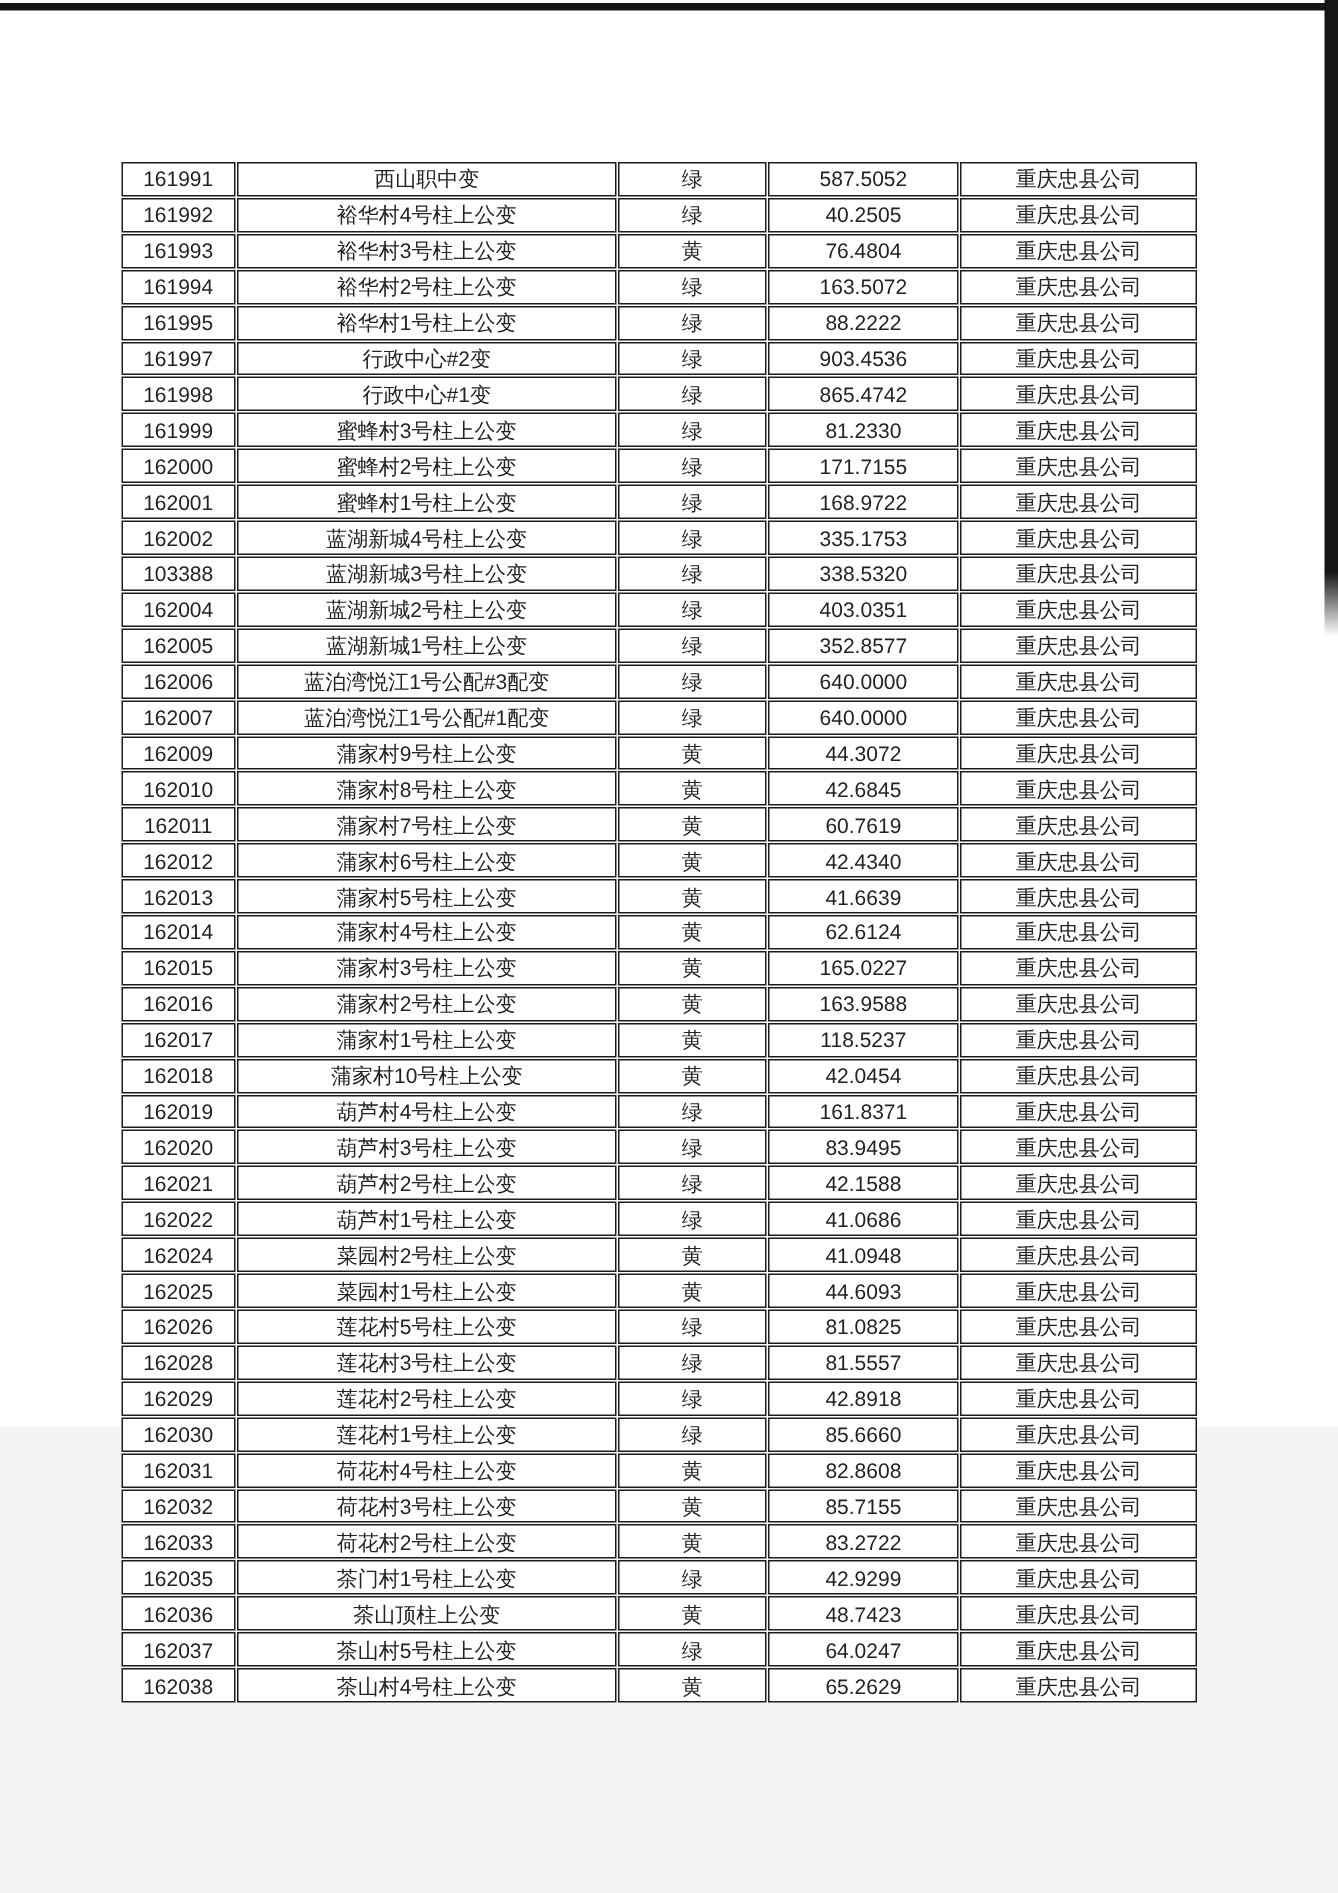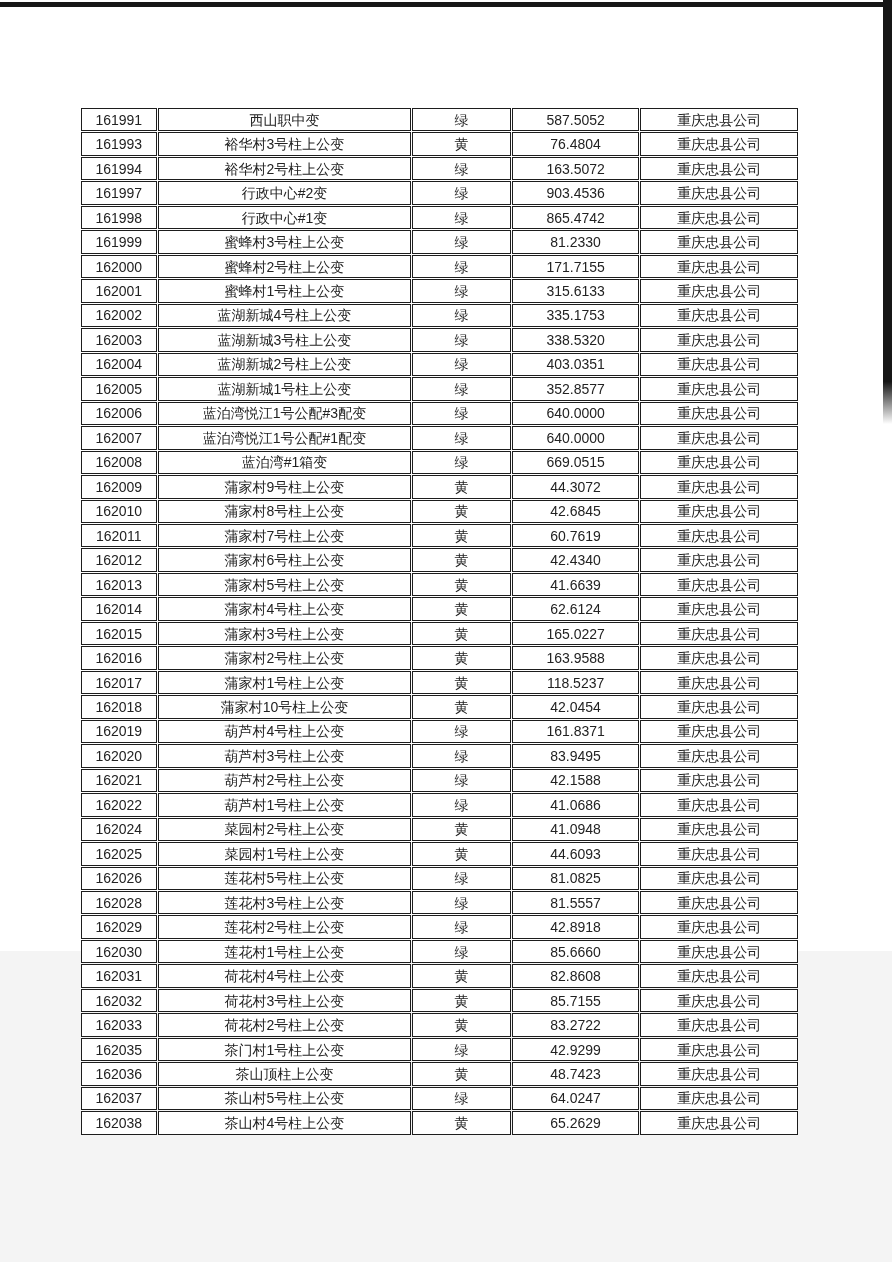--- a/index.html
+++ b/index.html
@@ -82,34 +82,48 @@
     </colgroup>
     <tbody>
         <tr>
           <td>161991</td>
           <td>西山职中变</td>
           <td>绿</td>
           <td>587.5052</td>
           <td>重庆忠县公司</td>
         </tr>
         <tr>
+          <td>161992</td>
+          <td>裕华村4号柱上公变</td>
+          <td>绿</td>
+          <td>40.2505</td>
+          <td>重庆忠县公司</td>
+        </tr>
+        <tr>
           <td>161993</td>
           <td>裕华村3号柱上公变</td>
           <td>黄</td>
           <td>76.4804</td>
           <td>重庆忠县公司</td>
         </tr>
         <tr>
           <td>161994</td>
           <td>裕华村2号柱上公变</td>
           <td>绿</td>
           <td>163.5072</td>
           <td>重庆忠县公司</td>
         </tr>
         <tr>
+          <td>161995</td>
+          <td>裕华村1号柱上公变</td>
+          <td>绿</td>
+          <td>88.2222</td>
+          <td>重庆忠县公司</td>
+        </tr>
+        <tr>
           <td>161997</td>
           <td>行政中心#2变</td>
           <td>绿</td>
           <td>903.4536</td>
           <td>重庆忠县公司</td>
         </tr>
         <tr>
           <td>161998</td>
           <td>行政中心#1变</td>
           <td>绿</td>
@@ -127,32 +141,32 @@
           <td>162000</td>
           <td>蜜蜂村2号柱上公变</td>
           <td>绿</td>
           <td>171.7155</td>
           <td>重庆忠县公司</td>
         </tr>
         <tr>
           <td>162001</td>
           <td>蜜蜂村1号柱上公变</td>
           <td>绿</td>
-          <td>315.6133</td>
+          <td>168.9722</td>
           <td>重庆忠县公司</td>
         </tr>
         <tr>
           <td>162002</td>
           <td>蓝湖新城4号柱上公变</td>
           <td>绿</td>
           <td>335.1753</td>
           <td>重庆忠县公司</td>
         </tr>
         <tr>
-          <td>162003</td>
+          <td>103388</td>
           <td>蓝湖新城3号柱上公变</td>
           <td>绿</td>
           <td>338.5320</td>
           <td>重庆忠县公司</td>
         </tr>
         <tr>
           <td>162004</td>
           <td>蓝湖新城2号柱上公变</td>
           <td>绿</td>
           <td>403.0351</td>
@@ -170,27 +184,20 @@
           <td>蓝泊湾悦江1号公配#3配变</td>
           <td>绿</td>
           <td>640.0000</td>
           <td>重庆忠县公司</td>
         </tr>
         <tr>
           <td>162007</td>
           <td>蓝泊湾悦江1号公配#1配变</td>
           <td>绿</td>
           <td>640.0000</td>
-          <td>重庆忠县公司</td>
-        </tr>
-        <tr>
-          <td>162008</td>
-          <td>蓝泊湾#1箱变</td>
-          <td>绿</td>
-          <td>669.0515</td>
           <td>重庆忠县公司</td>
         </tr>
         <tr>
           <td>162009</td>
           <td>蒲家村9号柱上公变</td>
           <td>黄</td>
           <td>44.3072</td>
           <td>重庆忠县公司</td>
         </tr>
         <tr>

